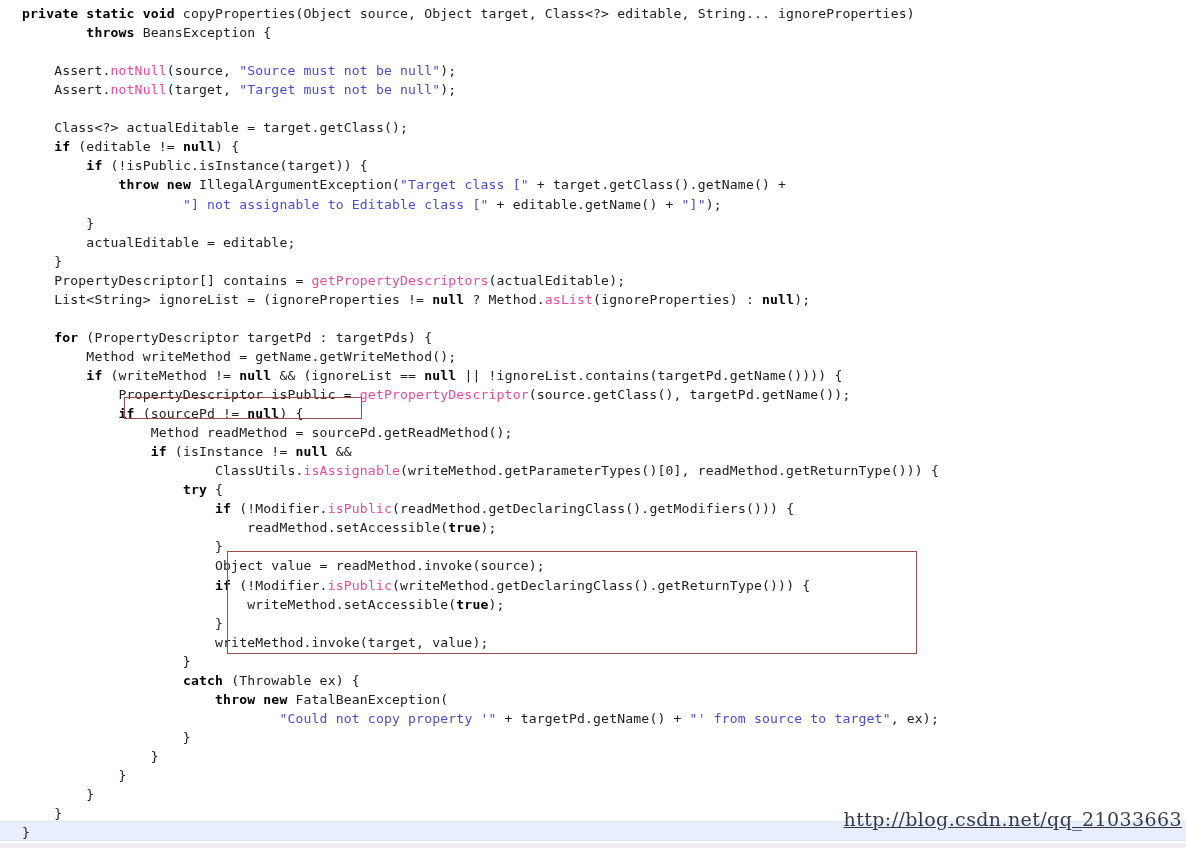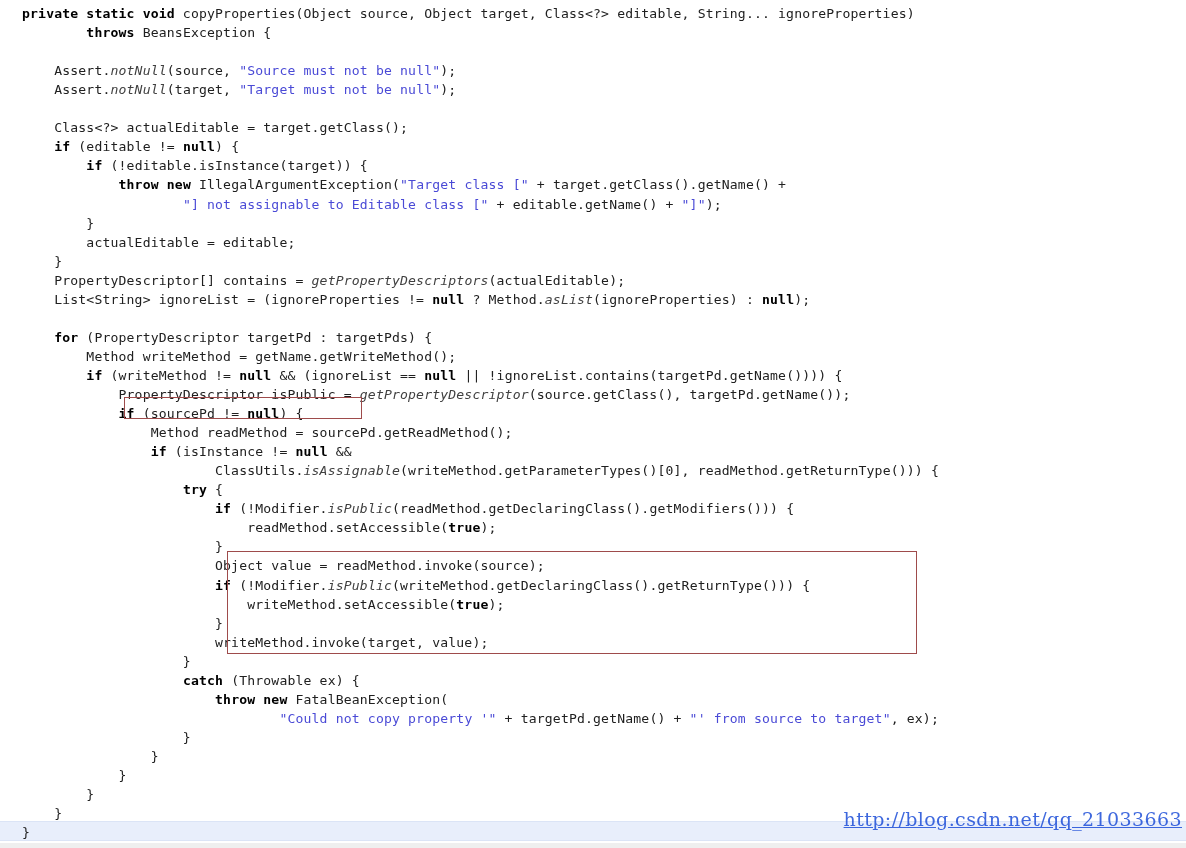--- a/index.html
+++ b/index.html
@@ -33,21 +33,21 @@
     font-size: 13.1px;
     letter-spacing: 0.16px;
     white-space: pre;
     color: #202020;
     font-family: "DejaVu Sans Mono", "Liberation Mono", monospace;
   }
 
   
   .kw   { color: #000000; font-weight: bold; }
   .str  { color: #4a4ad6; }
-  .stat { font-style: italic; color: #404040; }
+  .stat { color: #ec4899; }
   .pln  { color: #202020; }
 
   
   .line-highlight {
     position: absolute;
     left: 0;
     width: 1186px;
     height: 20px;
     background: #e8eefb;
     border-top: 1px solid #dbe4f6;
@@ -92,21 +92,21 @@
     </div>
   <div id="code-lines">
       <div class="code-line" style="top: 4px; padding-left: 22px;"><span class="kw">private static void</span><span class="pln"> copyProperties(Object source, Object target, Class&lt;?&gt; editable, String... ignoreProperties)</span></div>
       <div class="code-line" style="top: 23.05px; padding-left: 22px;"><span class="pln">        </span><span class="kw">throws</span><span class="pln"> BeansException {</span></div>
       <div class="code-line" style="top: 42.1px; padding-left: 22px;"><span class="pln"></span></div>
       <div class="code-line" style="top: 61.15px; padding-left: 22px;"><span class="pln">    Assert.</span><span class="stat">notNull</span><span class="pln">(source, </span><span class="str">"Source must not be null"</span><span class="pln">);</span></div>
       <div class="code-line" style="top: 80.2px; padding-left: 22px;"><span class="pln">    Assert.</span><span class="stat">notNull</span><span class="pln">(target, </span><span class="str">"Target must not be null"</span><span class="pln">);</span></div>
       <div class="code-line" style="top: 99.25px; padding-left: 22px;"><span class="pln"></span></div>
       <div class="code-line" style="top: 118.3px; padding-left: 22px;"><span class="pln">    Class&lt;?&gt; actualEditable = target.getClass();</span></div>
       <div class="code-line" style="top: 137.35px; padding-left: 22px;"><span class="pln">    </span><span class="kw">if</span><span class="pln"> (editable != </span><span class="kw">null</span><span class="pln">) {</span></div>
-      <div class="code-line" style="top: 156.4px; padding-left: 22px;"><span class="pln">        </span><span class="kw">if</span><span class="pln"> (!editable.isInstance(target)) {</span></div>
+      <div class="code-line" style="top: 156.4px; padding-left: 22px;"><span class="pln">        </span><span class="kw">if</span><span class="pln"> (!isPublic.isInstance(target)) {</span></div>
       <div class="code-line" style="top: 175.45px; padding-left: 22px;"><span class="pln">            </span><span class="kw">throw new</span><span class="pln"> IllegalArgumentException(</span><span class="str">"Target class ["</span><span class="pln"> + target.getClass().getName() +</span></div>
       <div class="code-line" style="top: 194.5px; padding-left: 22px;"><span class="pln">                    </span><span class="str">"] not assignable to Editable class ["</span><span class="pln"> + editable.getName() + </span><span class="str">"]"</span><span class="pln">);</span></div>
       <div class="code-line" style="top: 213.55px; padding-left: 22px;"><span class="pln">        }</span></div>
       <div class="code-line" style="top: 232.6px; padding-left: 22px;"><span class="pln">        actualEditable = editable;</span></div>
       <div class="code-line" style="top: 251.65px; padding-left: 22px;"><span class="pln">    }</span></div>
       <div class="code-line" style="top: 270.7px; padding-left: 22px;"><span class="pln">    PropertyDescriptor[] contains = </span><span class="stat">getPropertyDescriptors</span><span class="pln">(actualEditable);</span></div>
       <div class="code-line" style="top: 289.75px; padding-left: 22px;"><span class="pln">    List&lt;String&gt; ignoreList = (ignoreProperties != </span><span class="kw">null</span><span class="pln"> ? Method.</span><span class="stat">asList</span><span class="pln">(ignoreProperties) : </span><span class="kw">null</span><span class="pln">);</span></div>
       <div class="code-line" style="top: 308.8px; padding-left: 22px;"><span class="pln"></span></div>
       <div class="code-line" style="top: 327.85px; padding-left: 22px;"><span class="pln">    </span><span class="kw">for</span><span class="pln"> (PropertyDescriptor targetPd : targetPds) {</span></div>
       <div class="code-line" style="top: 346.9px; padding-left: 22px;"><span class="pln">        Method writeMethod = getName.getWriteMethod();</span></div>
@@ -134,14 +134,14 @@
       <div class="code-line" style="top: 766px; padding-left: 22px;"><span class="pln">            }</span></div>
       <div class="code-line" style="top: 785.05px; padding-left: 22px;"><span class="pln">        }</span></div>
       <div class="code-line" style="top: 804.1px; padding-left: 22px;"><span class="pln">    }</span></div>
       <div class="code-line" style="top: 823.15px; padding-left: 22px;"><span class="pln">}</span></div>
     </div>
   <div id="annot-layer">
       <div class="annot-box" style="left: 124px; top: 397px; width: 238px; height: 22px; border-color: rgb(158, 75, 75);"></div>
       <div class="annot-box" style="left: 227px; top: 551px; width: 690px; height: 103px; border-color: rgb(158, 75, 75);"></div>
     </div>
   <div id="bottom-strip" class="bottom-strip" style="top: 843.2px; height: 4.8px;"></div>
-  <div id="watermark" class="watermark" style="right: 4px; top: 808px; color: #1d4ed8;">http://blog.csdn.net/qq_21033663</div>
+  <div id="watermark" class="watermark" style="right: 4px; top: 808px; color: #0f172a;">http://blog.csdn.net/qq_21033663</div>
 </div>
 
 </body></html>

